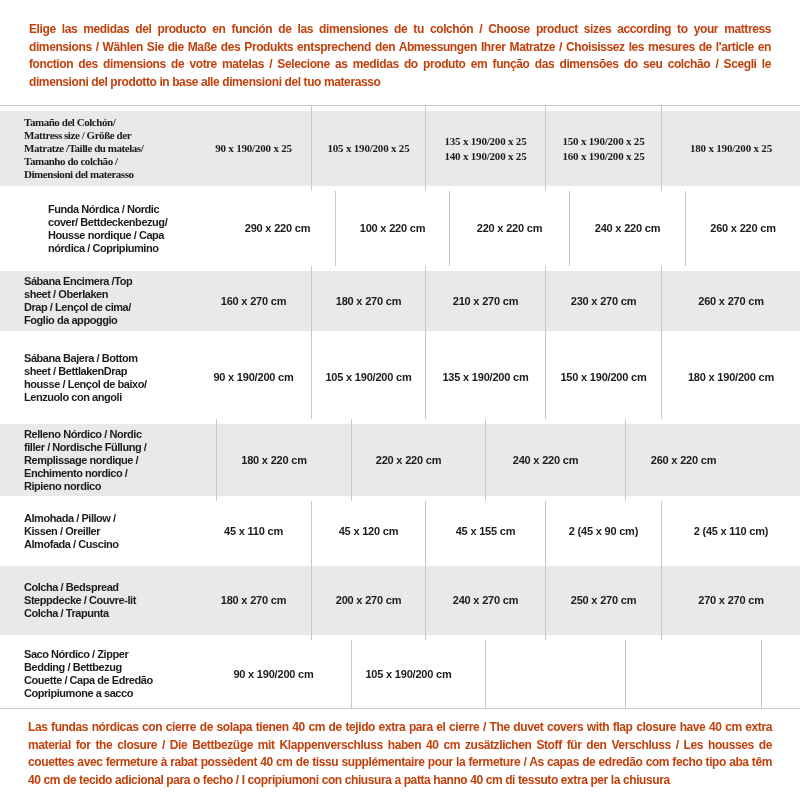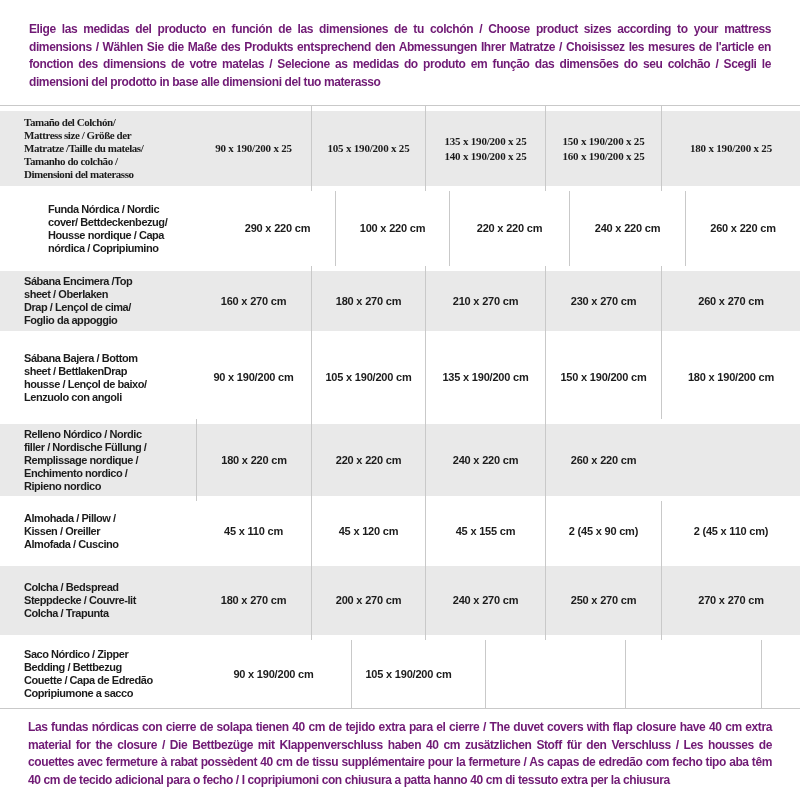--- a/index.html
+++ b/index.html
@@ -4,21 +4,21 @@
 <style>
   * { box-sizing: border-box; }
   html, body { margin: 0; padding: 0; }
   body {
     width: 800px; height: 800px; overflow: hidden;
     background: #ffffff; color: #1c1c1c;
     font-family: "Liberation Sans", sans-serif;
   }
   .intro, .footnote {
     font-weight: 700; font-size: 12px; line-height: 17.5px;
-    text-align: justify; letter-spacing: -0.4px; color: #701a75;
+    text-align: justify; letter-spacing: -0.4px; color: #c2410c;
   }
   .intro { margin: 21px 29px 0 29px; }
   .footnote { margin: 10px 28px 0 28px; }
   .size-table {
     margin-top: 14px;
     border-top: 1px solid #c9c9c9;
     border-bottom: 1px solid #c9c9c9;
   }
   .row { display: grid; grid-template-columns: 196px 115px 114px 120px 116px 1fr; }
   .row.shade {
@@ -33,21 +33,21 @@
     font-weight: 700; font-size: 11px; line-height: 15px; letter-spacing: -0.2px;
   }
   .cell.label {
     justify-content: flex-start; text-align: left;
     padding-left: 24px; padding-right: 2px;
     line-height: 13px; letter-spacing: -0.45px;
   }
   .cell.sep { border-left: 1px solid #c9c9c9; }
   .r1 { min-height: 85px; font-family: Liberation Serif, serif; } .r2 { min-height: 75px; padding-left: 24px; }
   .r3 { min-height: 70px; } .r4 { min-height: 83px; }
-  .r5 { min-height: 82px; } .r6 { min-height: 60px; }
+  .r5 { min-height: 82px; gap: 20px; } .r6 { min-height: 60px; }
   .r7 { min-height: 79px; } .r8 { min-height: 68px; gap: 20px; }
 </style>
 </head>
 <body>
 
 <p class="intro">Elige las medidas del producto en función de las dimensiones de tu colchón / Choose product sizes according to your mattress dimensions / Wählen Sie die Maße des Produkts entsprechend den Abmessungen Ihrer Matratze / Choisissez les mesures de l'article en fonction des dimensions de votre matelas / Selecione as medidas do produto em função das dimensões do seu colchão / Scegli le dimensioni del prodotto in base alle dimensioni del tuo materasso</p>
 
 <div class="size-table">
 
   <div class="row shade r1">

